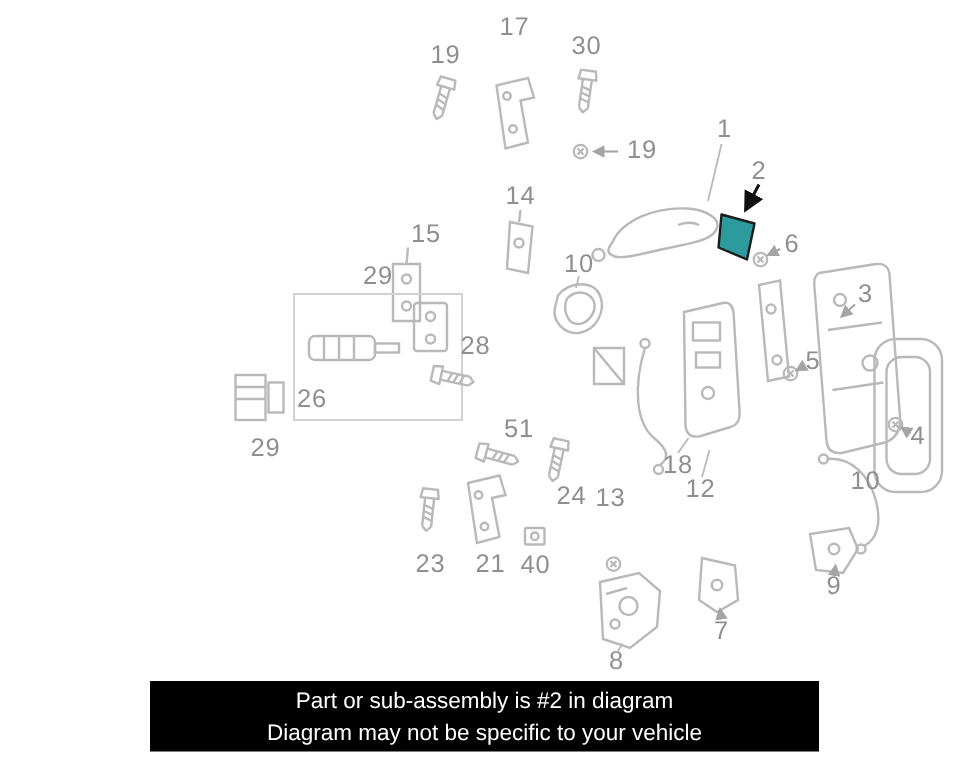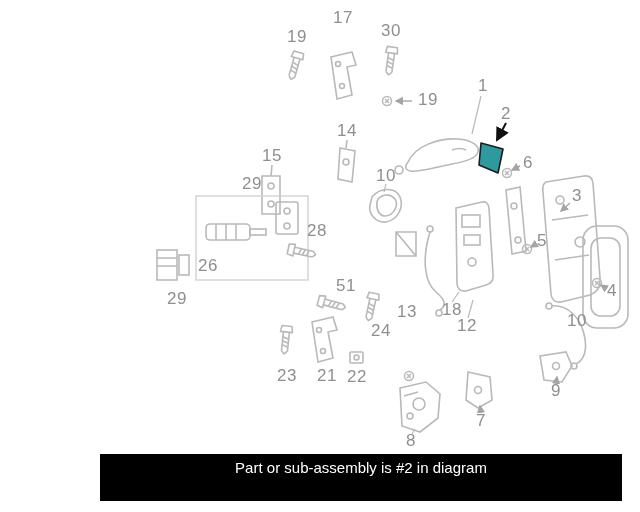--- a/index.html
+++ b/index.html
@@ -6,21 +6,21 @@
   #stage {
     position:relative; width:640px; height:512px; background:#ffffff;
     overflow:hidden; font-family:"Liberation Sans", sans-serif;border-radius:12px;
   }
   .plabel {
     position:absolute; transform:translate(-50%,-50%);
     color:#8f8f8f; font-size:17px; letter-spacing:0.5px; user-select:none;
     font-family:"Liberation Sans", sans-serif;
   }
   .banner {
-    position:absolute; left:100px; top:454px; width:522px; height:47px;
+    position:absolute; left:100px; top:454px; width:446px; height:47px;
     background:#000; color:#fff; text-align:center; box-sizing:border-box;
     padding-top:3px; font-size:15px; line-height:21px;
   }
   svg { position:absolute; left:0; top:0; }
 </style>
 </head>
 <body>
 
 <div id="stage">
 
@@ -197,40 +197,41 @@
     </g>
   </svg>
 
   <div class="plabel" style="left:297px;top:37px">19</div>
   <div class="plabel" style="left:343px;top:18px">17</div>
   <div class="plabel" style="left:391px;top:31px">30</div>
   <div class="plabel" style="left:428px;top:100px">19</div>
   <div class="plabel" style="left:483px;top:86px">1</div>
   <div class="plabel" style="left:506px;top:114px">2</div>
   <div class="plabel" style="left:347px;top:131px">14</div>
-  <div class="plabel" style="left:272px;top:156px">15</div>
+  <div class="plabel" style="left:284px;top:156px">15</div>
   <div class="plabel" style="left:528px;top:163px">6</div>
   <div class="plabel" style="left:386px;top:176px">10</div>
   <div class="plabel" style="left:252px;top:184px">29</div>
   <div class="plabel" style="left:577px;top:196px">3</div>
   <div class="plabel" style="left:317px;top:231px">28</div>
   <div class="plabel" style="left:542px;top:241px">5</div>
   <div class="plabel" style="left:208px;top:266px">26</div>
   <div class="plabel" style="left:177px;top:299px">29</div>
   <div class="plabel" style="left:346px;top:286px">51</div>
   <div class="plabel" style="left:612px;top:291px">4</div>
   <div class="plabel" style="left:452px;top:310px">18</div>
-  <div class="plabel" style="left:407px;top:312px">13</div>
+  <div class="plabel" style="left:407px;top:332px">13</div>
   <div class="plabel" style="left:577px;top:321px">10</div>
   <div class="plabel" style="left:467px;top:326px">12</div>
   <div class="plabel" style="left:381px;top:331px">24</div>
   <div class="plabel" style="left:287px;top:376px">23</div>
   <div class="plabel" style="left:327px;top:376px">21</div>
-  <div class="plabel" style="left:357px;top:377px">22</div>
+  <div class="plabel" style="left:357px;top:377px">40</div>
   <div class="plabel" style="left:556px;top:391px">9</div>
   <div class="plabel" style="left:481px;top:421px">7</div>
   <div class="plabel" style="left:411px;top:441px">8</div>
 
   <div class="banner">
     <div>Part or sub-assembly is #2 in diagram</div>
+    <div>Diagram may not be specific to your vehicle</div>
   </div>
 
 </div>
 
 </body></html>

